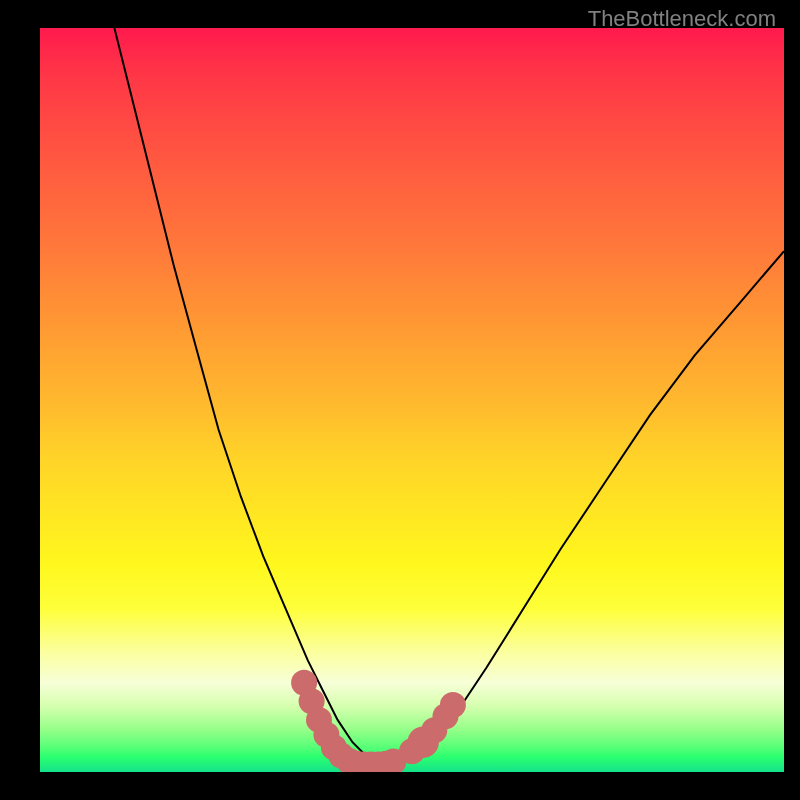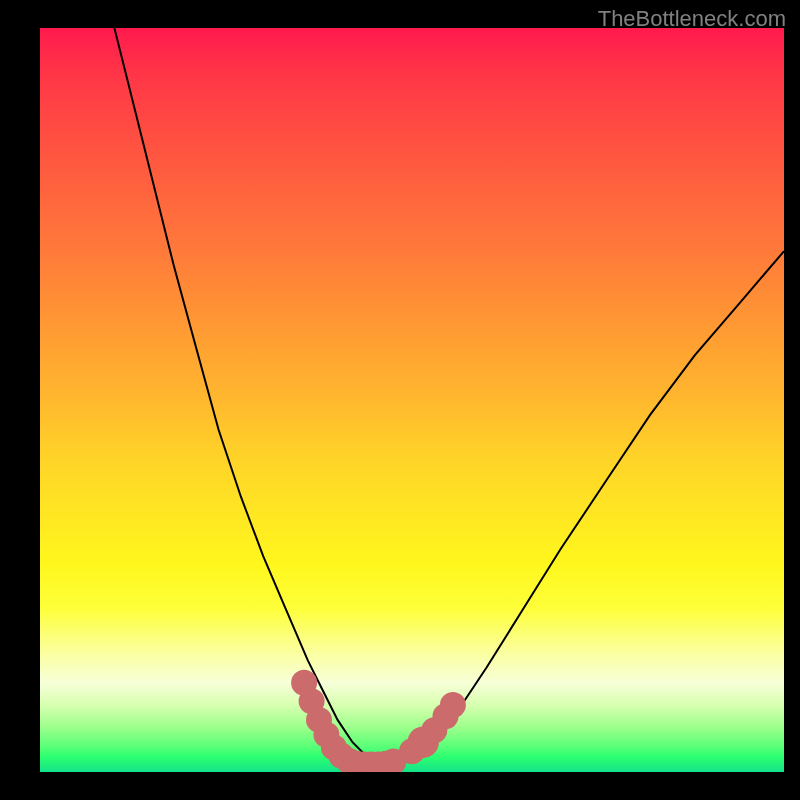--- a/index.html
+++ b/index.html
@@ -7,21 +7,21 @@
     padding: 0;
     width: 800px;
     height: 800px;
     background: #000;
     position: relative;
     font-family: Arial, Helvetica, sans-serif;
   }
   .watermark {
     position: absolute;
     top: 6px;
-    right: 14px;
+    right: 24px;
     color: #808080;
     font-size: 22px;
     font-weight: 400;
     z-index: 10;
   }
   .plot-area {
     position: absolute;
     left: 40px;
     top: 28px;
     width: 744px;

